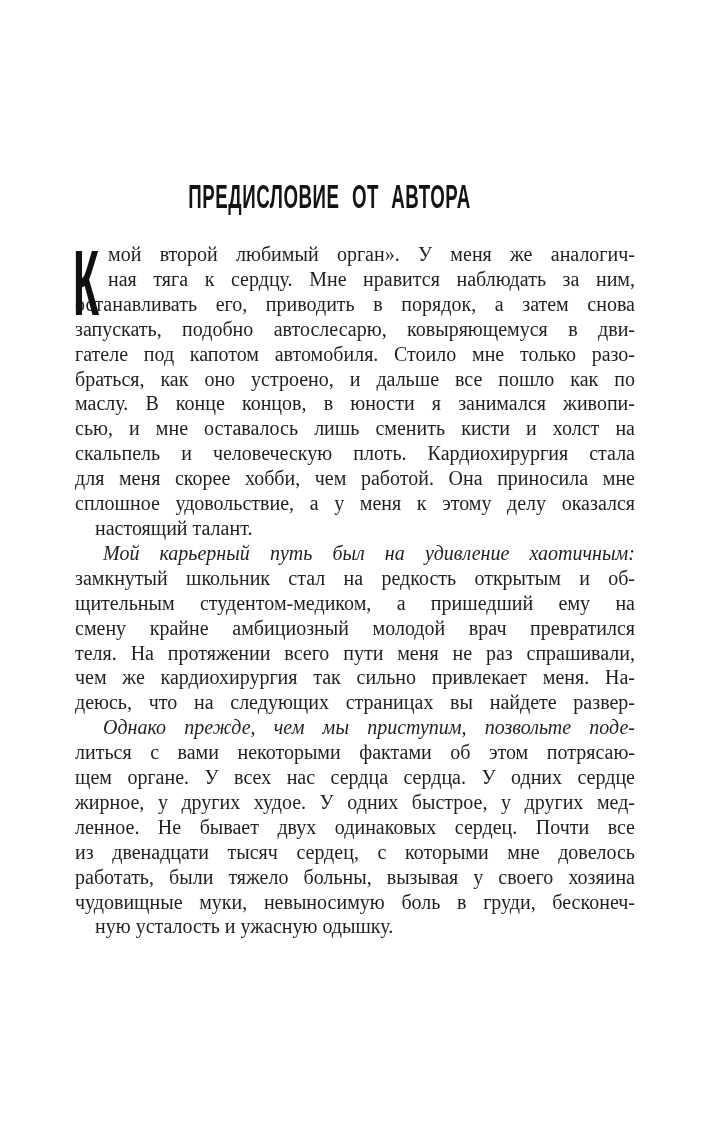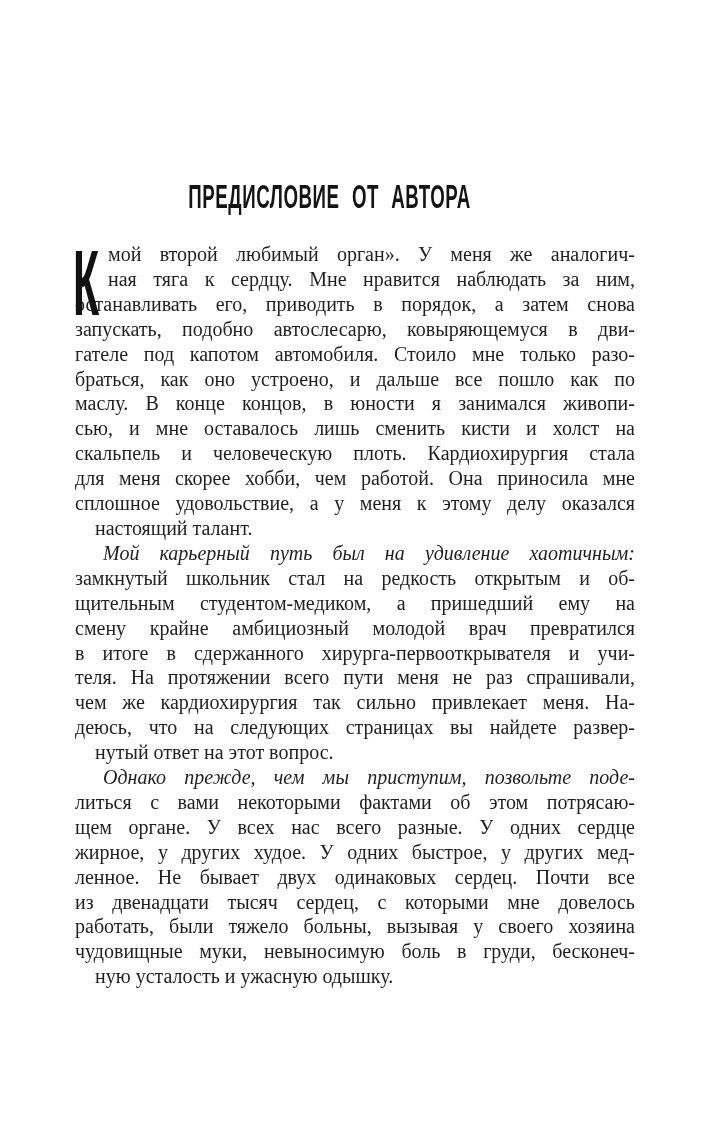--- a/index.html
+++ b/index.html
@@ -93,30 +93,28 @@
         <div class="line">скальпель и человеческую плоть. Кардиохирургия стала</div>
         <div class="line">для меня скорее хобби, чем работой. Она приносила мне</div>
         <div class="line">сплошное удовольствие, а у меня к этому делу оказался</div>
         <div class="line last">настоящий талант.</div>
       </div>
       <div>
         <div class="line indent">Мой карьерный путь был на удивление хаотичным:</div>
         <div class="line">замкнутый школьник стал на редкость открытым и об-</div>
         <div class="line">щительным студентом-медиком, а пришедший ему на</div>
         <div class="line">смену крайне амбициозный молодой врач превратился</div>
-        <div class="line">в итоге в сдержанного хирурга-первооткрывателя и учи-</div>
         <div class="line">теля. На протяжении всего пути меня не раз спрашивали,</div>
         <div class="line">чем же кардиохирургия так сильно привлекает меня. На-</div>
         <div class="line">деюсь, что на следующих страницах вы найдете развер-</div>
-        <div class="line last">нутый ответ на этот вопрос.</div>
       </div>
       <div>
         <div class="line indent">Однако прежде, чем мы приступим, позвольте поде-</div>
         <div class="line">литься с вами некоторыми фактами об этом потрясаю-</div>
-        <div class="line">щем органе. У всех нас всего разные. У одних сердце</div>
+        <div class="line">щем органе. У всех нас сердца сердца. У одних сердце</div>
         <div class="line">жирное, у других худое. У одних быстрое, у других мед-</div>
         <div class="line">ленное. Не бывает двух одинаковых сердец. Почти все</div>
         <div class="line">из двенадцати тысяч сердец, с которыми мне довелось</div>
         <div class="line">работать, были тяжело больны, вызывая у своего хозяина</div>
         <div class="line">чудовищные муки, невыносимую боль в груди, бесконеч-</div>
         <div class="line last">ную усталость и ужасную одышку.</div>
       </div>
     </div>
 </div>
 

